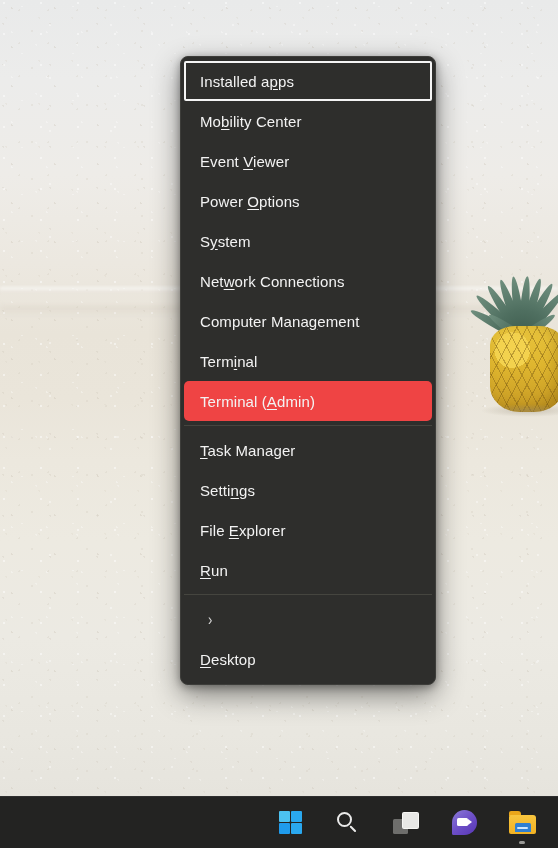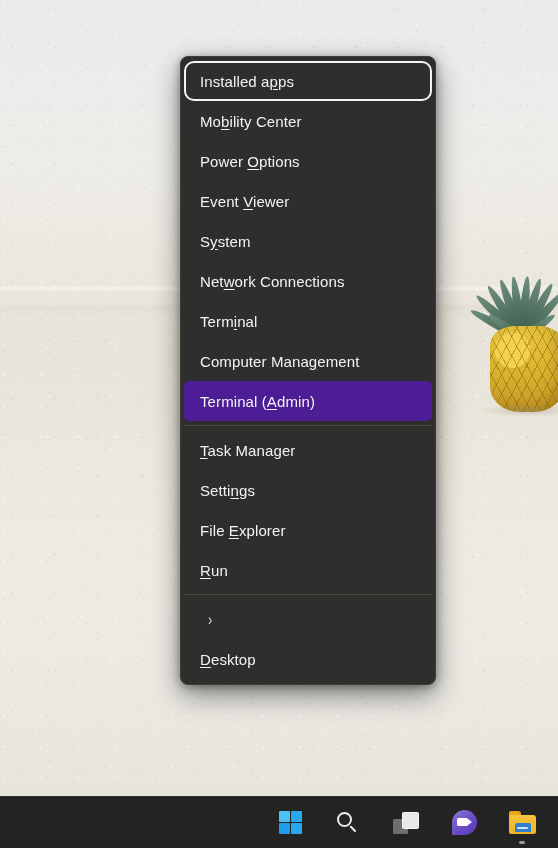--- a/index.html
+++ b/index.html
@@ -104,25 +104,25 @@
     padding:0 12px 0 16px;
     font-size:15px;
     line-height:1;
     letter-spacing:.1px;
     border-radius:5px;
     color:#f3f3f3;
     white-space:nowrap;
   }
   .menu-item .label { flex:1 1 auto; }
   .menu-item .label u { text-decoration:underline; text-underline-offset:2px; }
-  .menu-item.hovered { background:#4c1d95; }
+  .menu-item.hovered { background:#ef4444; }
   .menu-item.focused {
     outline:2px solid #f4f4f4;
     outline-offset:-2px;
-    border-radius:10px;
+    border-radius:2px;
   }
   .chevron {
     font-size:13px; color:#d8d8d8; margin-left:8px; line-height:1;
     transform:scaleY(1.25);
   }
   .separator {
     height:1px;
     background:#45453f;
     margin:4px 0 4px 0;
   }
@@ -214,36 +214,36 @@
 </div>
 
 <div id="winx-menu">
     <div class="menu-item focused">
       <span class="label">Installed a<u>p</u>ps</span>
     </div>
     <div class="menu-item">
       <span class="label">Mo<u>b</u>ility Center</span>
     </div>
     <div class="menu-item">
+      <span class="label">Event <u>V</u>iewer</span>
+    </div>
+    <div class="menu-item">
       <span class="label">Power <u>O</u>ptions</span>
     </div>
     <div class="menu-item">
-      <span class="label">Event <u>V</u>iewer</span>
-    </div>
-    <div class="menu-item">
       <span class="label">S<u>y</u>stem</span>
     </div>
     <div class="menu-item">
       <span class="label">Net<u>w</u>ork Connections</span>
     </div>
     <div class="menu-item">
+      <span class="label">Computer Mana<u>g</u>ement</span>
+    </div>
+    <div class="menu-item">
       <span class="label">Term<u>i</u>nal</span>
-    </div>
-    <div class="menu-item">
-      <span class="label">Computer Mana<u>g</u>ement</span>
     </div>
     <div class="menu-item hovered">
       <span class="label">Terminal (<u>A</u>dmin)</span>
     </div>
     <div class="separator"></div>
     <div class="menu-item">
       <span class="label"><u>T</u>ask Manager</span>
     </div>
     <div class="menu-item">
       <span class="label">Setti<u>n</u>gs</span>

